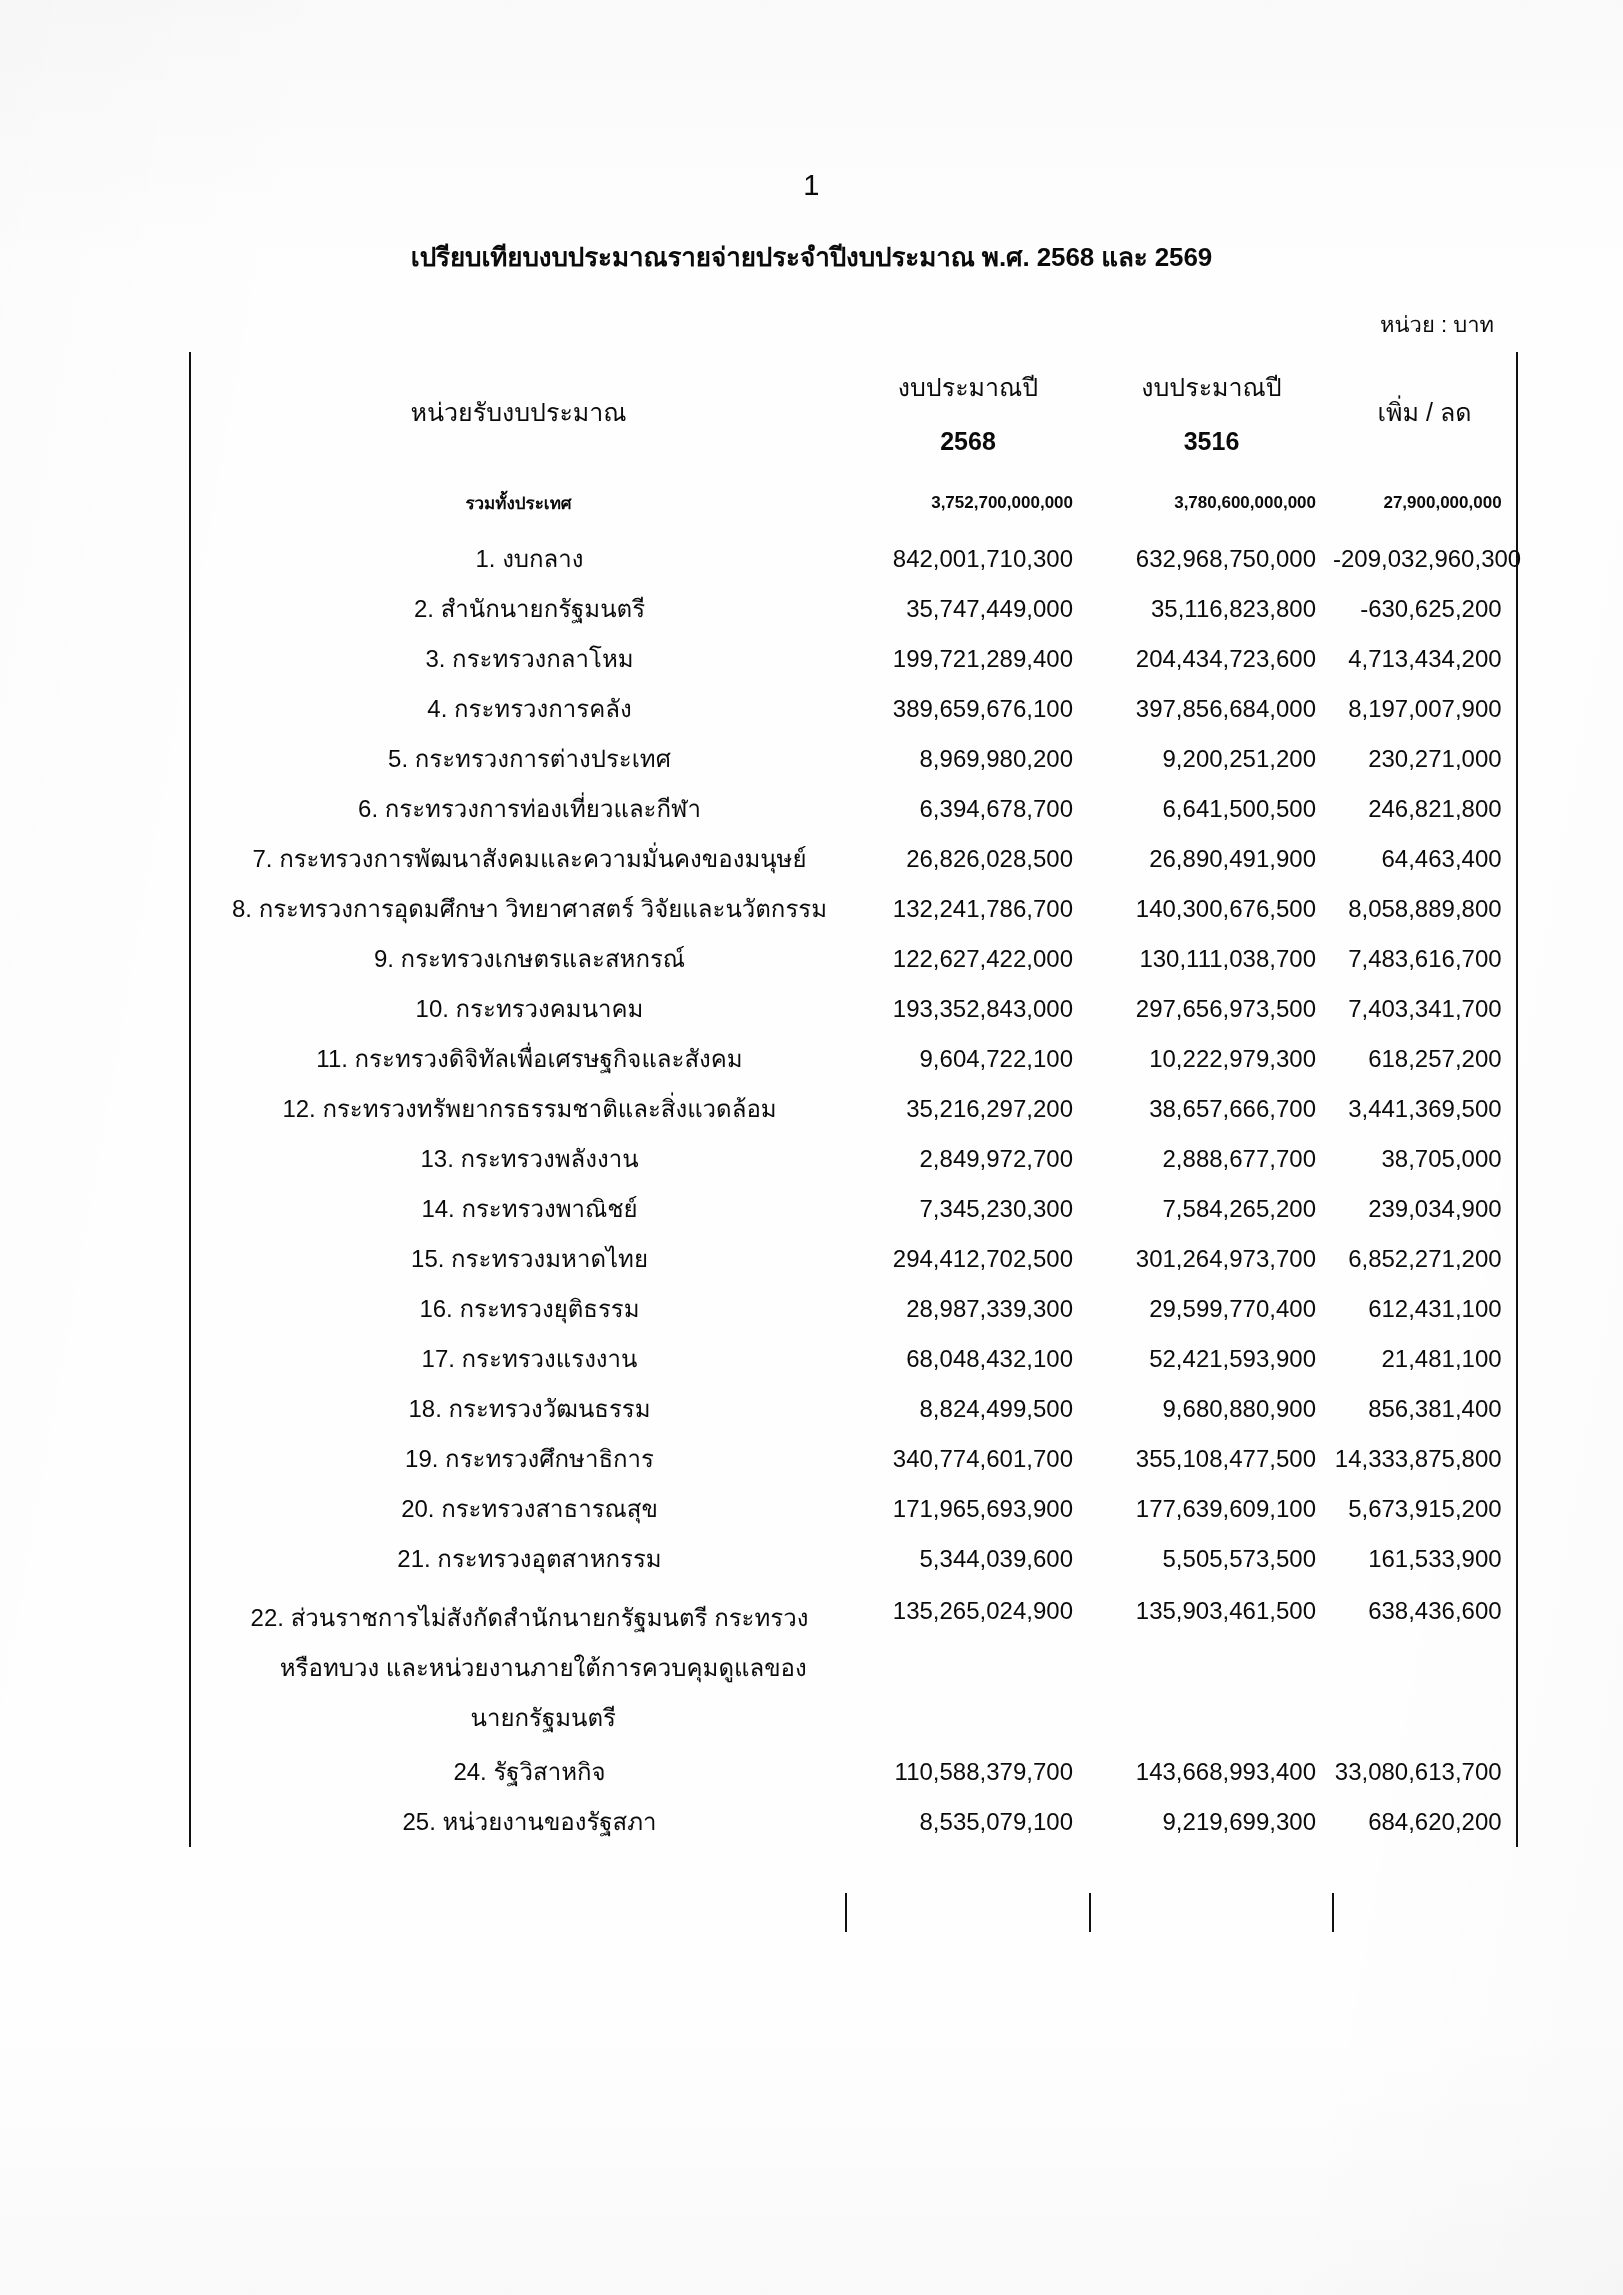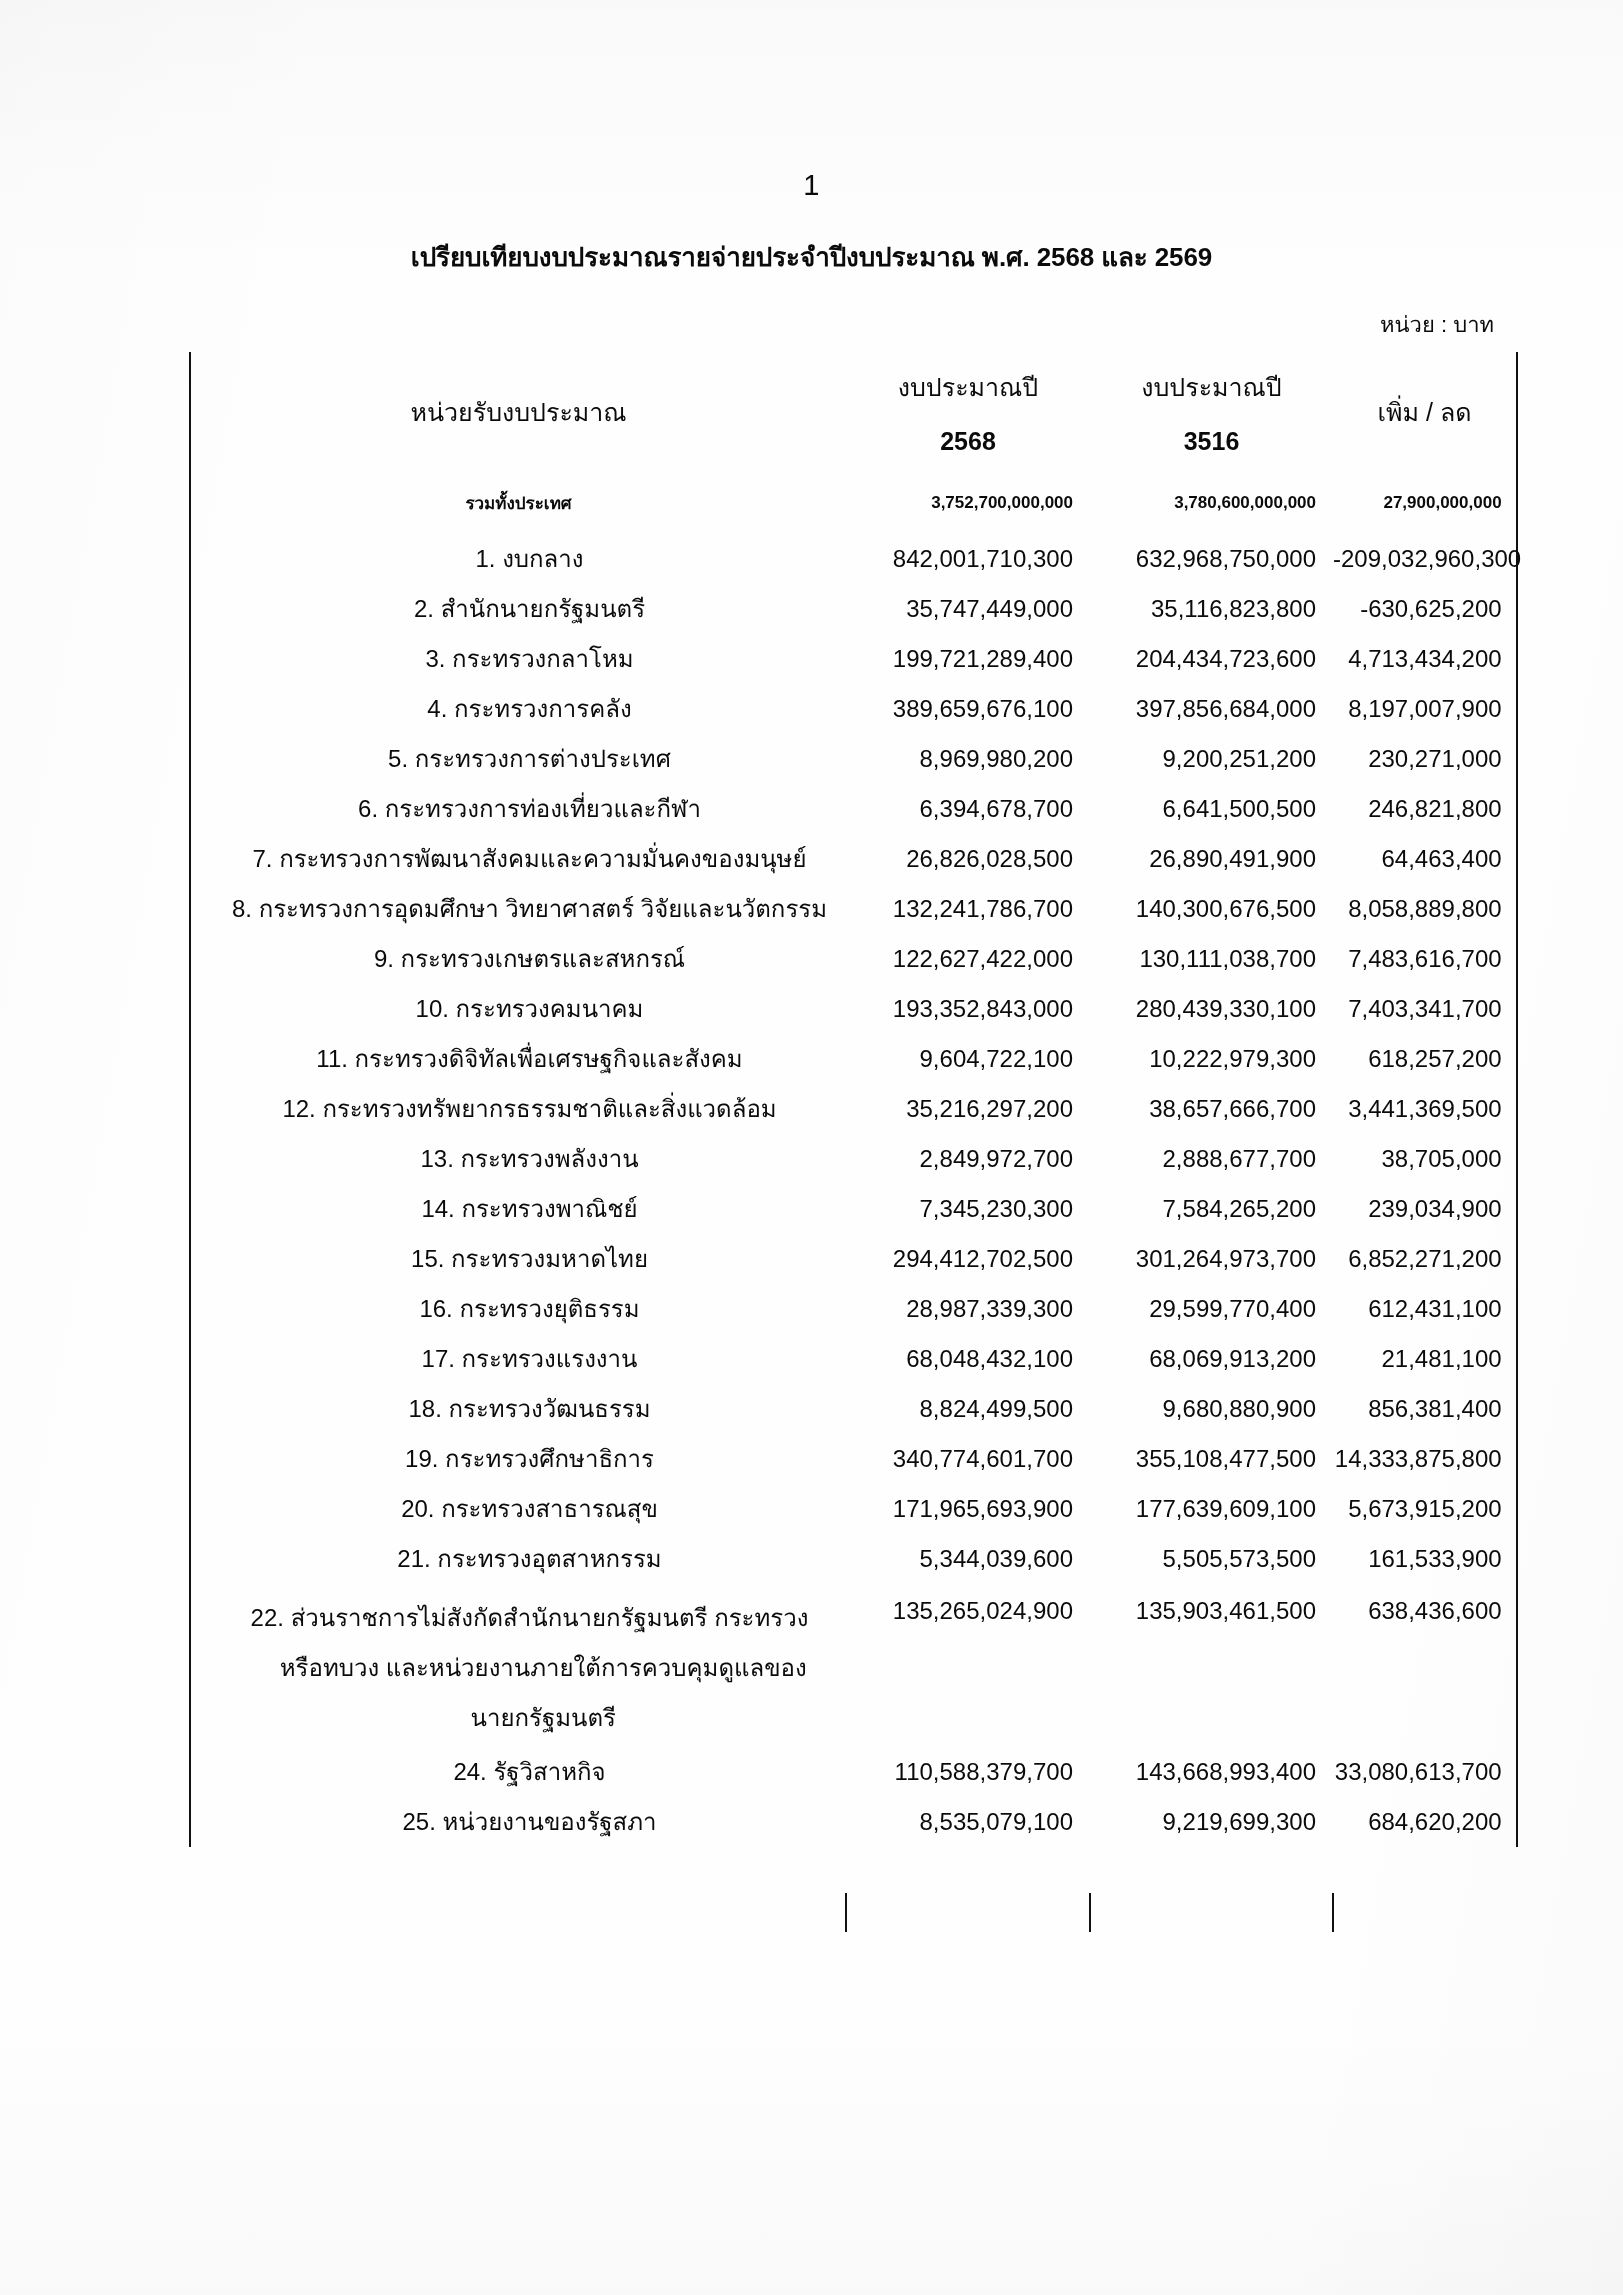--- a/index.html
+++ b/index.html
@@ -264,21 +264,21 @@
             </td>
             <td class="num">122,627,422,000</td>
             <td class="num">130,111,038,700</td>
             <td class="num diff">7,483,616,700</td>
           </tr>
           <tr class="data-row">
             <td class="name-cell">
               <span class="nm-line">10. กระทรวงคมนาคม</span>
             </td>
             <td class="num">193,352,843,000</td>
-            <td class="num">280,439,330,100</td>
+            <td class="num">297,656,973,500</td>
             <td class="num diff">7,403,341,700</td>
           </tr>
           <tr class="data-row">
             <td class="name-cell">
               <span class="nm-line">11. กระทรวงดิจิทัลเพื่อเศรษฐกิจและสังคม</span>
             </td>
             <td class="num">9,604,722,100</td>
             <td class="num">10,222,979,300</td>
             <td class="num diff">618,257,200</td>
           </tr>
@@ -320,21 +320,21 @@
             </td>
             <td class="num">28,987,339,300</td>
             <td class="num">29,599,770,400</td>
             <td class="num diff">612,431,100</td>
           </tr>
           <tr class="data-row">
             <td class="name-cell">
               <span class="nm-line">17. กระทรวงแรงงาน</span>
             </td>
             <td class="num">68,048,432,100</td>
-            <td class="num">68,069,913,200</td>
+            <td class="num">52,421,593,900</td>
             <td class="num diff">21,481,100</td>
           </tr>
           <tr class="data-row">
             <td class="name-cell">
               <span class="nm-line">18. กระทรวงวัฒนธรรม</span>
             </td>
             <td class="num">8,824,499,500</td>
             <td class="num">9,680,880,900</td>
             <td class="num diff">856,381,400</td>
           </tr>

